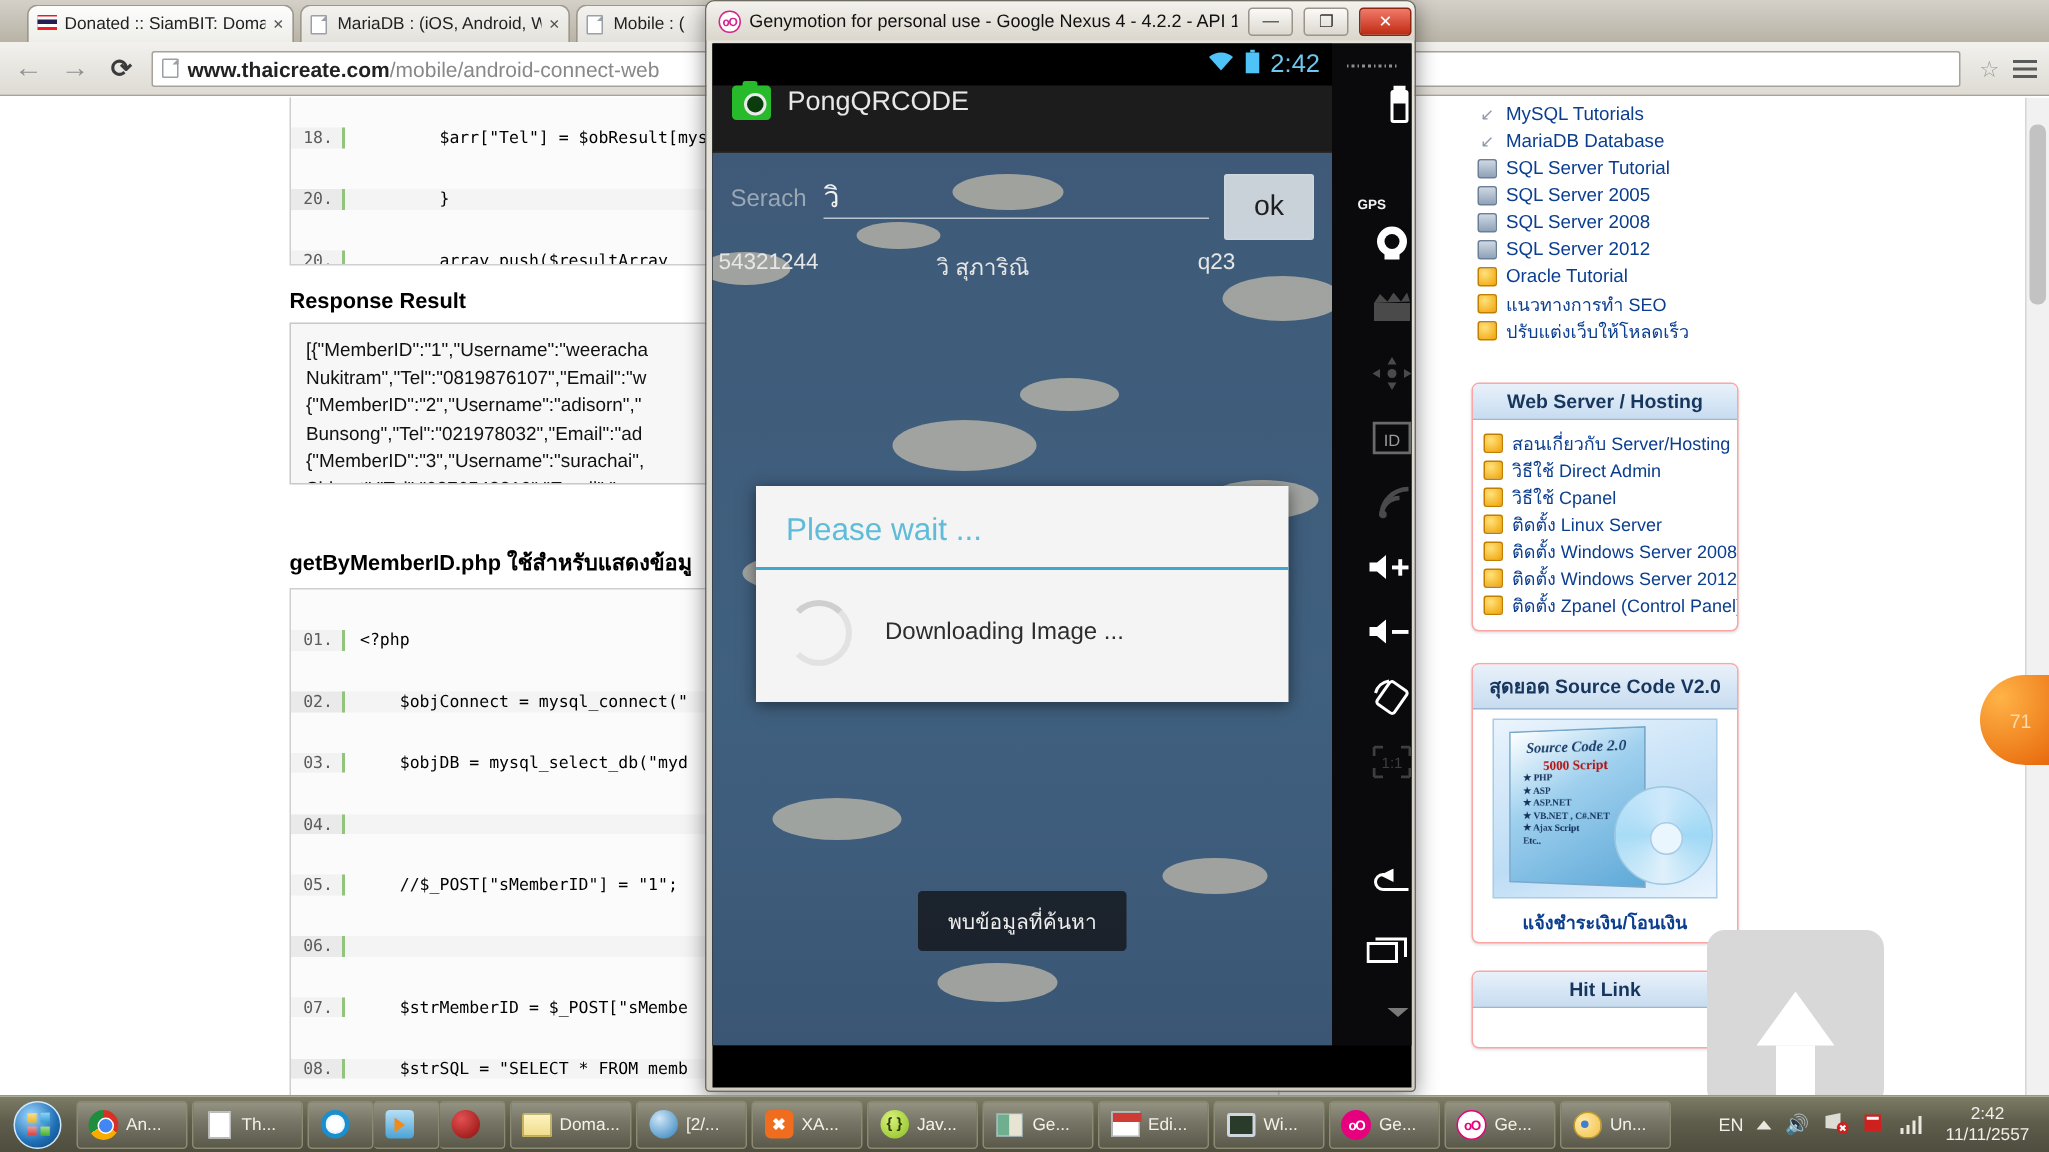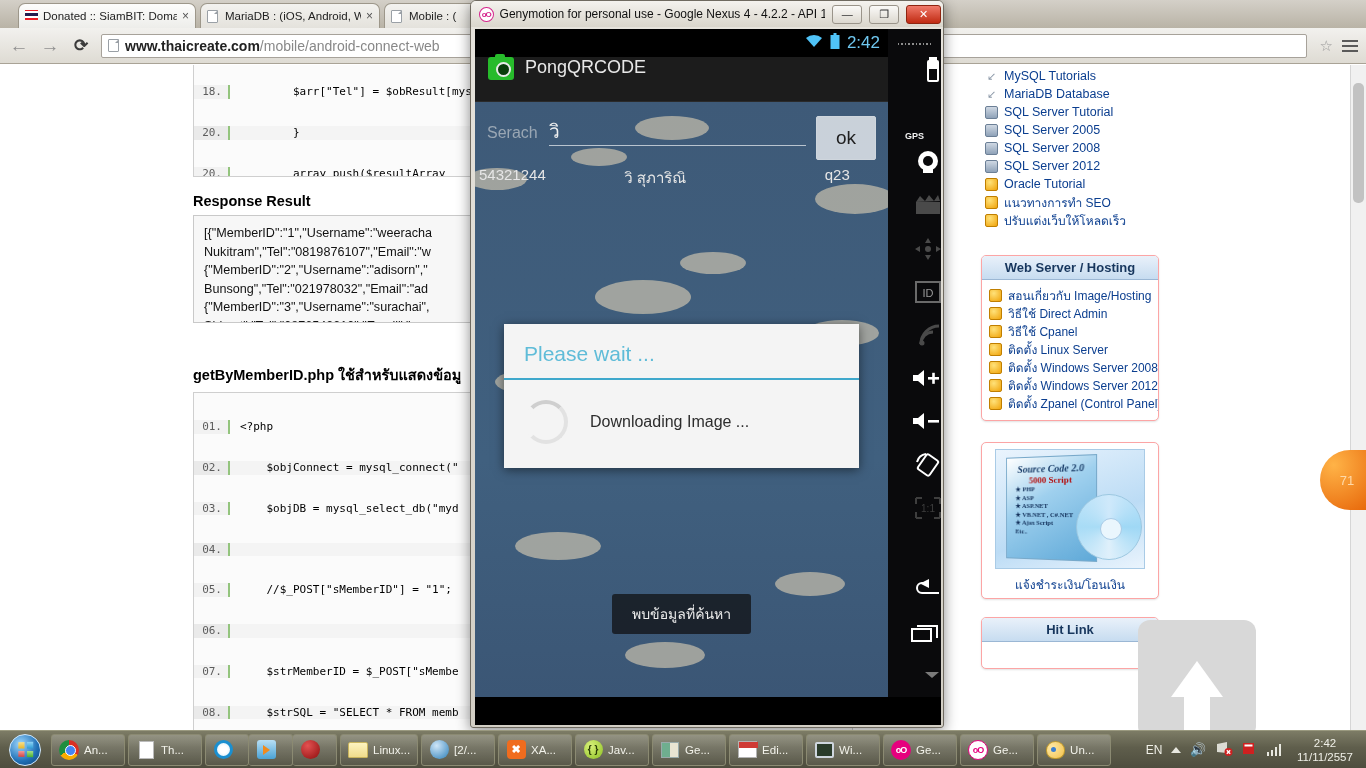--- a/index.html
+++ b/index.html
@@ -113,21 +113,21 @@
   .src-art .boxart .t1 { font-size:10px; font-style:italic; font-weight:bold; color:#1b3f6b; margin:6px 0 1px; font-family:"Liberation Serif", serif;}
   .src-art .boxart .t2 { font-size:9px; font-weight:bold; color:#b31010; font-family:"Liberation Serif", serif;}
   .src-art .boxart .li { font-size:6.5px; color:#12305a; text-align:left; padding-left:9px; font-weight:bold; line-height:8.6px; font-family:"Liberation Serif", serif;}
   .src-art .cd {
     position:absolute; right:2px; bottom:8px; width:66px; height:66px; border-radius:50%;
     background:conic-gradient(#cfe9fb,#9fd8f5,#dff0fb,#a8dcf6,#cfe9fb);
     border:1px solid #9cc7e0;
   }
   .src-art .cd::after { content:""; position:absolute; left:23px; top:23px; width:20px; height:20px;
     border-radius:50%; background:#eaf6fd; border:1px solid #a9cbe6; }
-  .src-caption { font-size:12px; font-weight:normal; color:#0b3e8f; margin-top:6px; }
+  .src-caption { font-size:12px; font-weight:bold; color:#0b3e8f; margin-top:6px; }
 
   .backtotop {
     position:absolute; left:1138px; top:555px; width:118px; height:118px;
     background:#d8d8d8; border-radius:12px; display:flex; align-items:center; justify-content:center;
   }
   .bt-arrow { width:0;height:0;border-left:26px solid transparent;border-right:26px solid transparent;
               border-bottom:36px solid #fff; position:relative; }
   .bt-arrow::after{content:"";position:absolute;left:-13px;top:36px;width:26px;height:34px;background:#fff;}
 
   .badge71 {
@@ -188,21 +188,21 @@
     font-size:19px; color:#f0f0f0; padding-bottom:2px;
   }
   .ok-btn {
     width:60px;height:44px;background:rgba(255,255,255,.72);border:1px solid #cfd6dd;
     border-radius:2px; display:flex;align-items:center;justify-content:center;
     font-size:19px;color:#1f1f1f;
   }
   .data-row { position:relative; display:flex; padding:6px 12px 0 4px; font-size:15px; color:#e6e6e6; }
   .data-row .c1 { width:150px; }
   .data-row .c2 { width:180px; }
-  .data-row .c3 { width:80px;text-align:center; }
+  .data-row .c3 { width:80px; }
 
   .dialog {
     position:absolute; left:29px; top:222px; width:355px; background:#f4f4f4;
     box-shadow:0 2px 10px rgba(0,0,0,.5);
   }
   .dlg-title { font-size:21px; color:#5fbcd8; padding:18px 20px 12px; border-bottom:2px solid #3fa8cc; }
   .dlg-body { display:flex; align-items:center; gap:22px; padding:20px 20px 24px; }
   .spinner { width:44px;height:44px;border-radius:50%;border:4px solid #e2e2e2;border-top-color:#cfcfcf;
              border-left-color:#f4f4f4; }
   .dlg-msg { font-size:16px; color:#2d2d2d; }
@@ -423,21 +423,21 @@
             <span class="ico-sq ico-orng"></span>
             <span>ปรับแต่งเว็บให้โหลดเร็ว</span>
           </a>
       </div>
 
       <div class="panel" style="margin-top:26px;">
         <div class="panel-head">Web Server / Hosting</div>
         <div class="panel-body">
           <a class="side-link th">
               <span class="ico-sq ico-orng"></span>
-              <span>สอนเกี่ยวกับ Image/Hosting</span>
+              <span>สอนเกี่ยวกับ Server/Hosting</span>
             </a>
           <a class="side-link th">
               <span class="ico-sq ico-orng"></span>
               <span>วิธีใช้ Direct Admin</span>
             </a>
           <a class="side-link th">
               <span class="ico-sq ico-orng"></span>
               <span>วิธีใช้ Cpanel</span>
             </a>
           <a class="side-link th">
@@ -453,20 +453,21 @@
               <span>ติดตั้ง Windows Server 2012</span>
             </a>
           <a class="side-link th">
               <span class="ico-sq ico-orng"></span>
               <span>ติดตั้ง Zpanel (Control Panel)</span>
             </a>
         </div>
       </div>
 
       <div class="panel" style="margin-top:21px;">
+        <div class="panel-head">สุดยอด Source Code V2.0</div>
         <div class="srcbox">
           <div class="src-art">
             <div class="boxart">
               <div class="t1">Source Code 2.0</div>
               <div class="t2">5000 Script</div>
               <div class="li">★ PHP</div>
               <div class="li">★ ASP</div>
               <div class="li">★ ASP.NET</div>
               <div class="li">★ VB.NET , C#.NET</div>
               <div class="li">★ Ajax Script</div>
@@ -708,21 +709,21 @@
     </div>
   <div class="tbtn" style="min-width:44px;margin-left:0;border-left:none;">
       <span class="ti">
         <span class="red-ico"></span>
       </span>
     </div>
   <div class="tbtn">
       <span class="ti">
         <span class="folder"></span>
       </span>
-      <span>Linux...</span>
+      <span>Doma...</span>
     </div>
   <div class="tbtn">
       <span class="ti">
         <span class="blueball"></span>
       </span>
       <span>[2/...</span>
     </div>
   <div class="tbtn">
       <span class="ti">
         <span class="xampp">✖</span>

